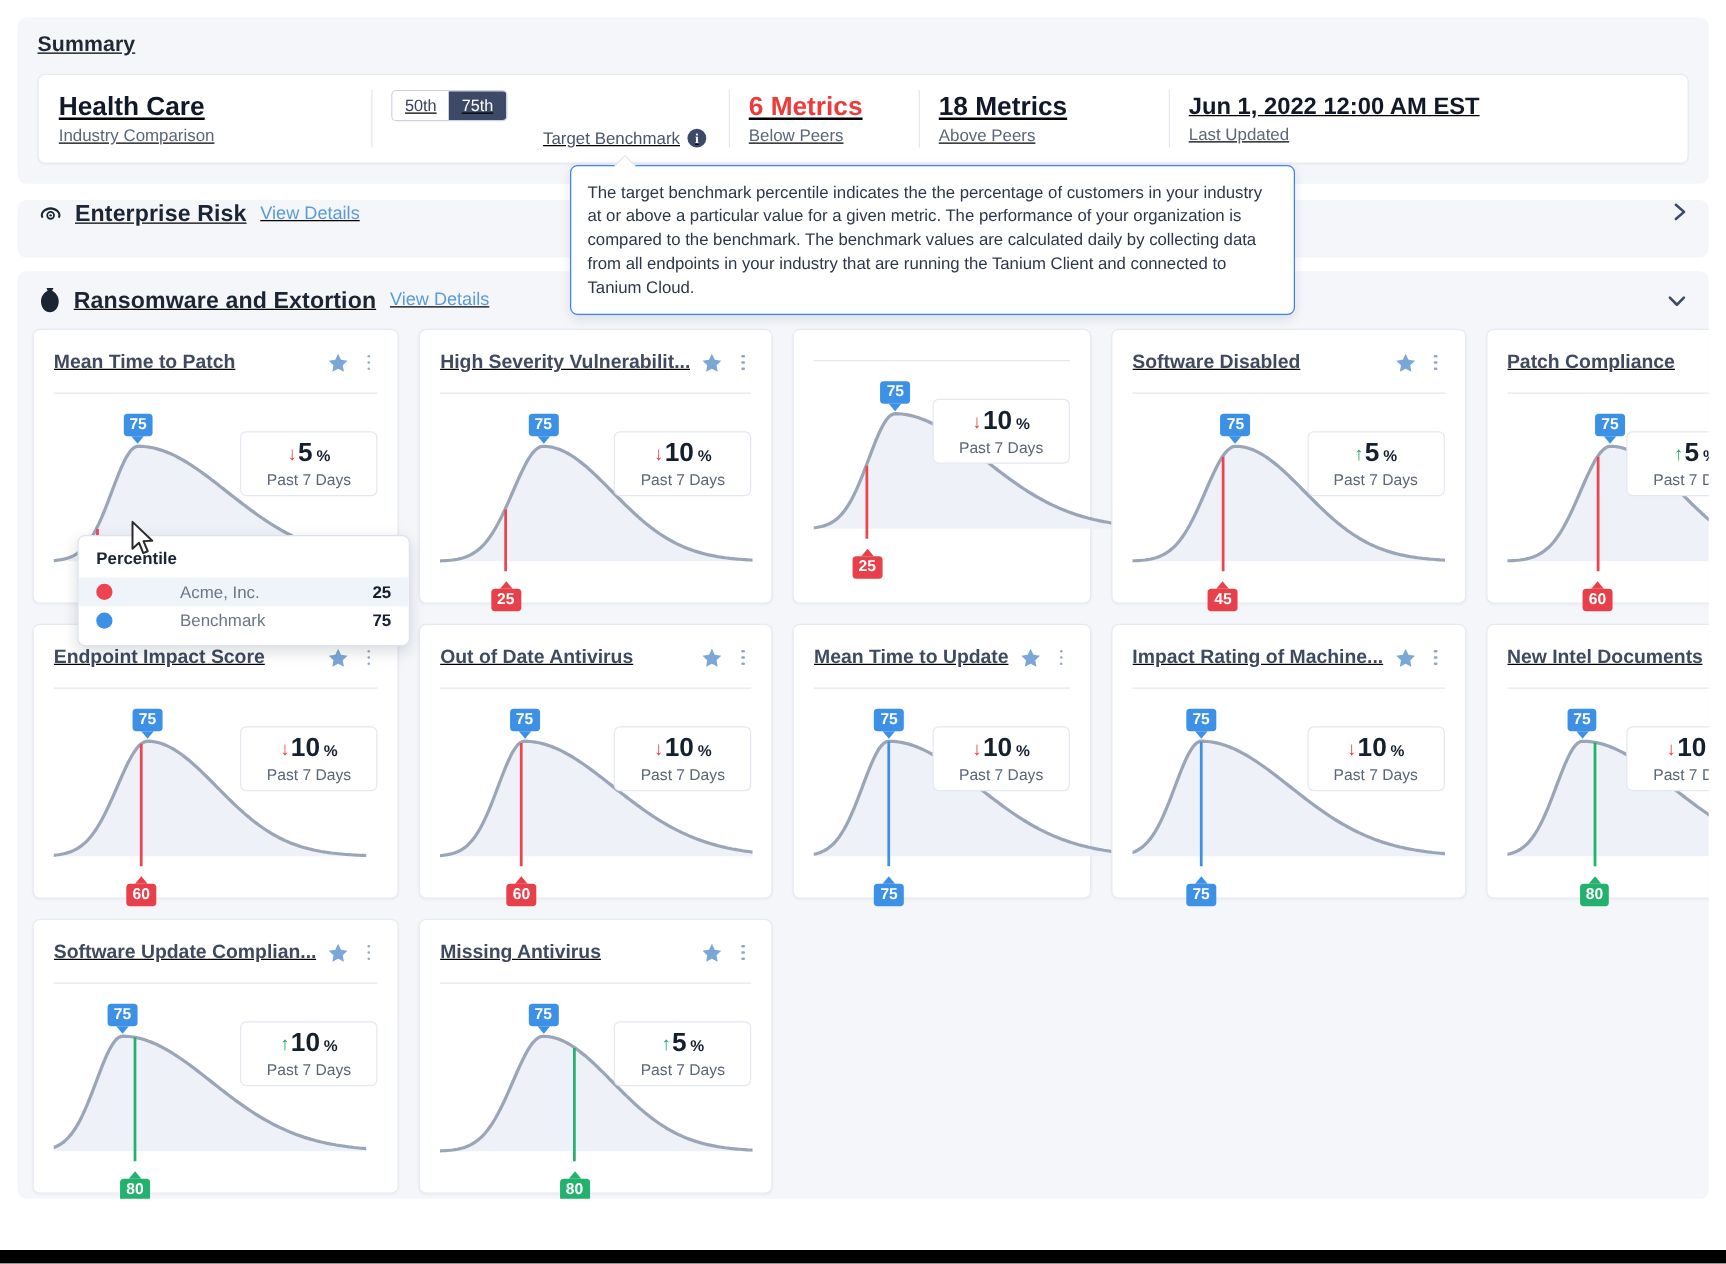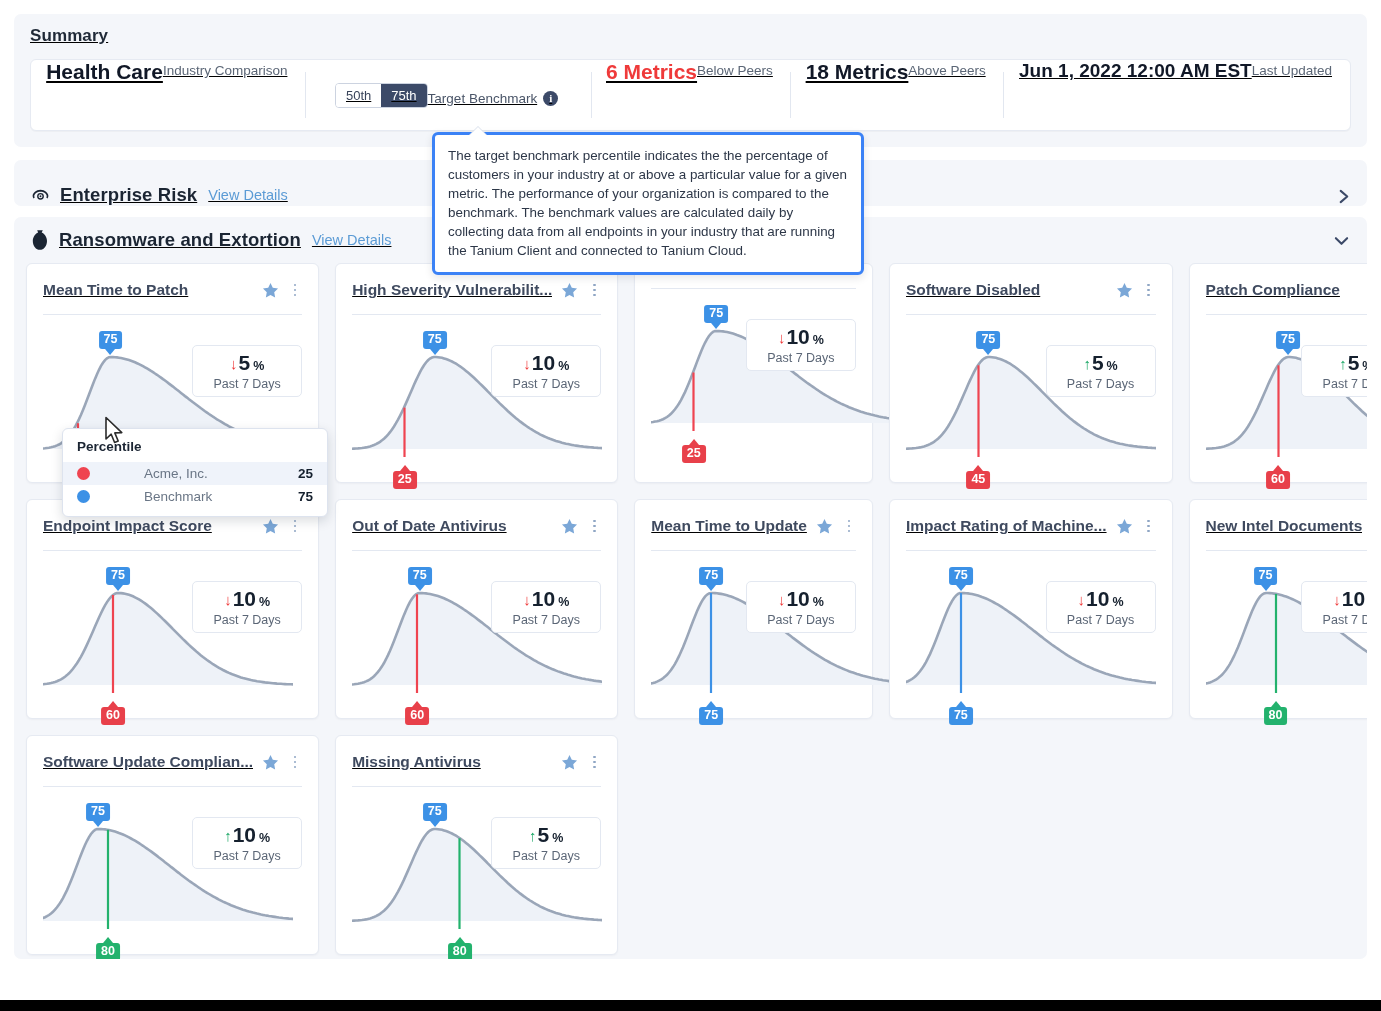--- a/index.html
+++ b/index.html
@@ -55,21 +55,21 @@
     border: 1px solid #e6eaf2;
     border-radius: 6px;
     height: 72px;
     display: flex;
     align-items: stretch;
     box-shadow: 0 1px 1px rgba(16,24,40,0.03);
   }
 
   .sum-cell {
     display: flex;
-    flex-direction: row;
+    flex-direction: column;
     justify-content: center;
     padding: 0 18px 0 16px;
     position: relative;
   }
   .sum-cell + .sum-cell::before {
     content: "";
     position: absolute;
     left: 0; top: 12px; bottom: 12px;
     width: 1px;
     background: #e2e7f0;
@@ -122,43 +122,44 @@
     color: #ffffff;
     font-weight: 500;
   }
   .bench-label {
     display: flex;
     align-items: center;
     gap: 6px;
     margin-top: 6px;
     font-size: 13.5px;
     color: #4a5568;
+    justify-content: flex-end;
   }
   .info-icon {
     width: 15px; height: 15px;
     border-radius: 50%;
     background: #3c4a68;
     color: #ffffff;
     font-size: 11px;
     font-weight: bold;
     display: inline-flex;
     align-items: center;
     justify-content: center;
     font-family: "Liberation Serif", serif;
     cursor: pointer;
   }
 
   
   .bench-tooltip {
     position: absolute;
-    left: 432px;
+    left: 456px;
     top: 132px;
-    width: 432px;
+    width: 580px;
     background: #ffffff;
-    border: 3px solid #3b82f6;
+    border: 1px solid #3b82f6;
     border-radius: 6px;
     padding: 11px 13px 12px 13px;
     font-size: 13.4px;
     line-height: 1.42;
     color: #2d3748;
     box-shadow: 0 3px 9px rgba(16,24,40,0.11);
     z-index: 60;
   }
   .bench-tooltip::before,
   .bench-tooltip::after {
@@ -176,21 +177,21 @@
   .bench-tooltip::after {
     top: -8px;
     border-bottom: 9px solid #ffffff;
   }
 
   
   .section-bar {
     margin-top: 13px;
     height: 46px;
     display: flex;
-    align-items: flex-end;
+    align-items: flex-start;
     padding: 0 16px;
     background: #f4f6fa;
     border-radius: 7px;
   }
   .section-head {
     display: flex;
     align-items: center;
     gap: 9px;
     flex: 1;
   }

